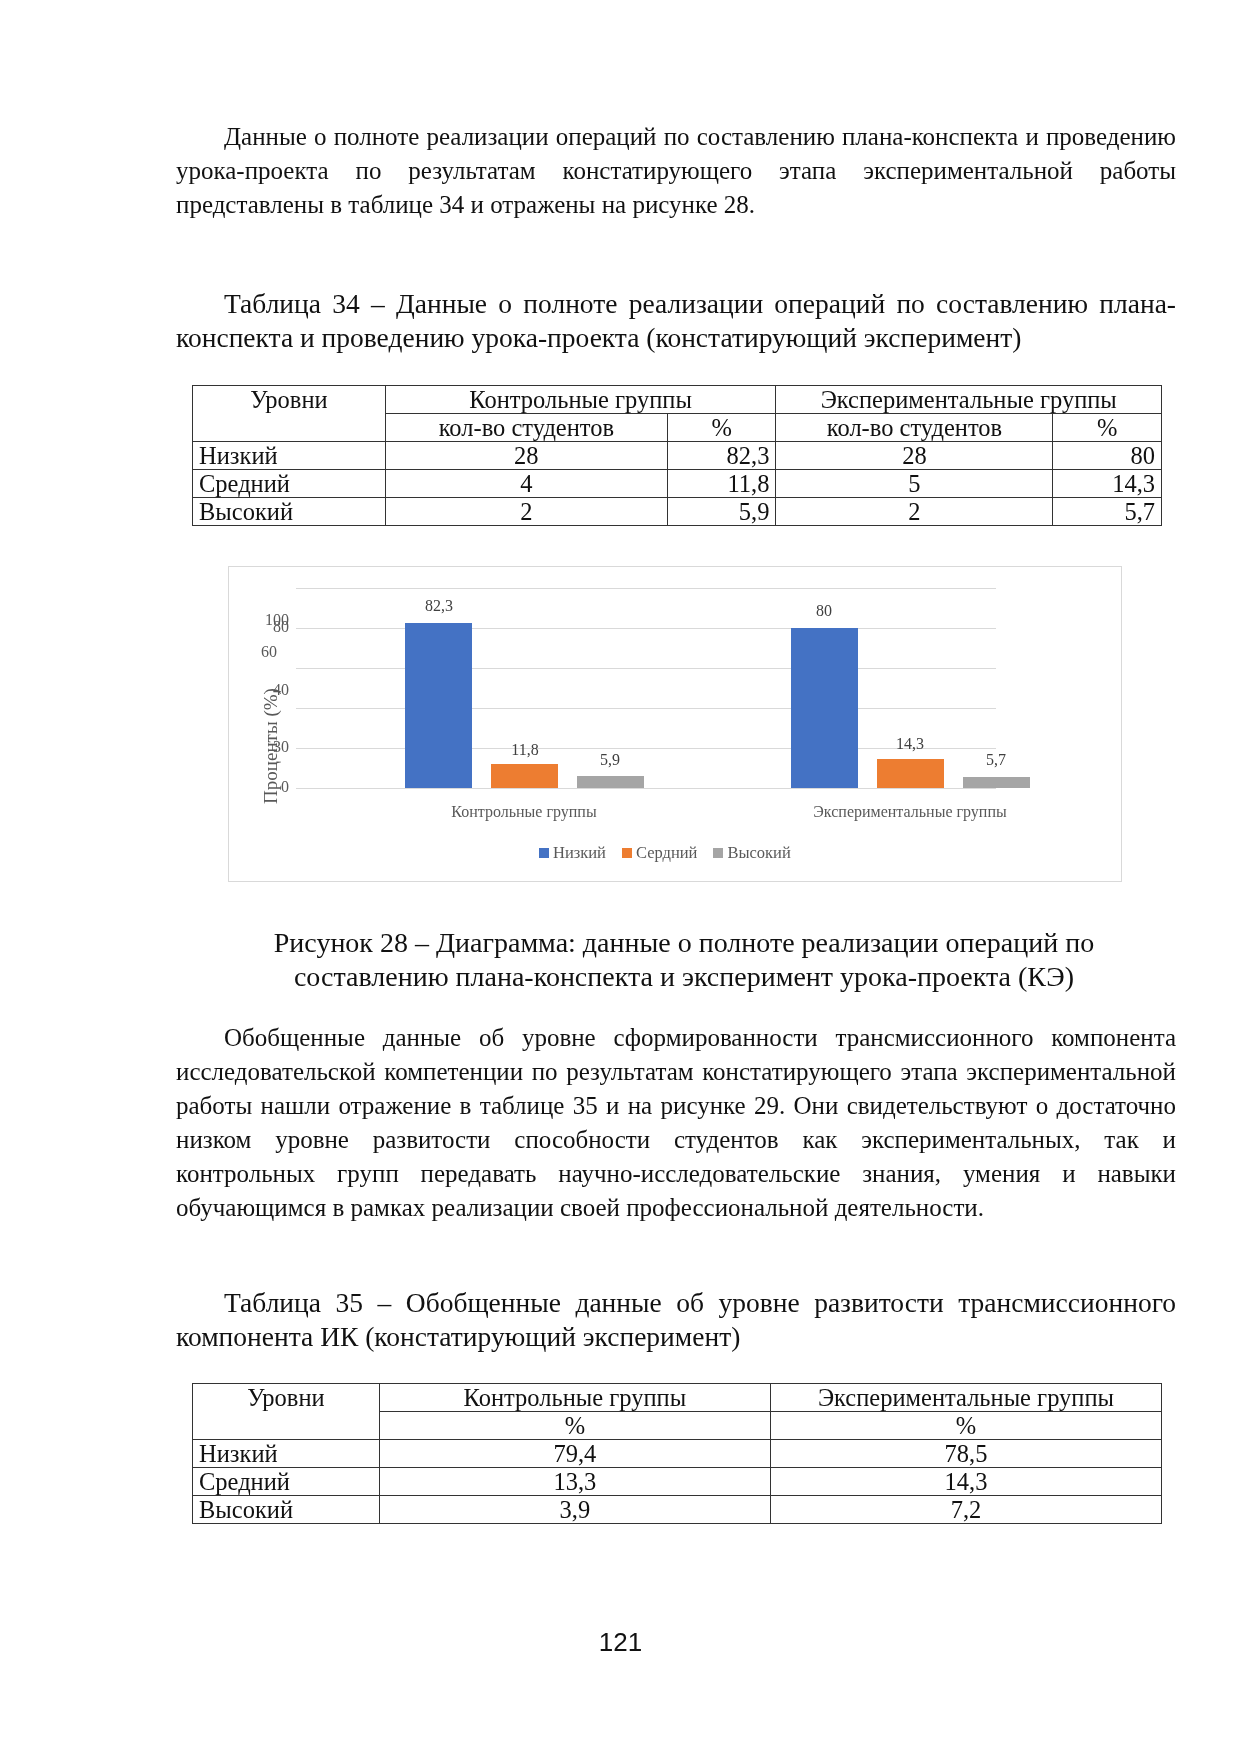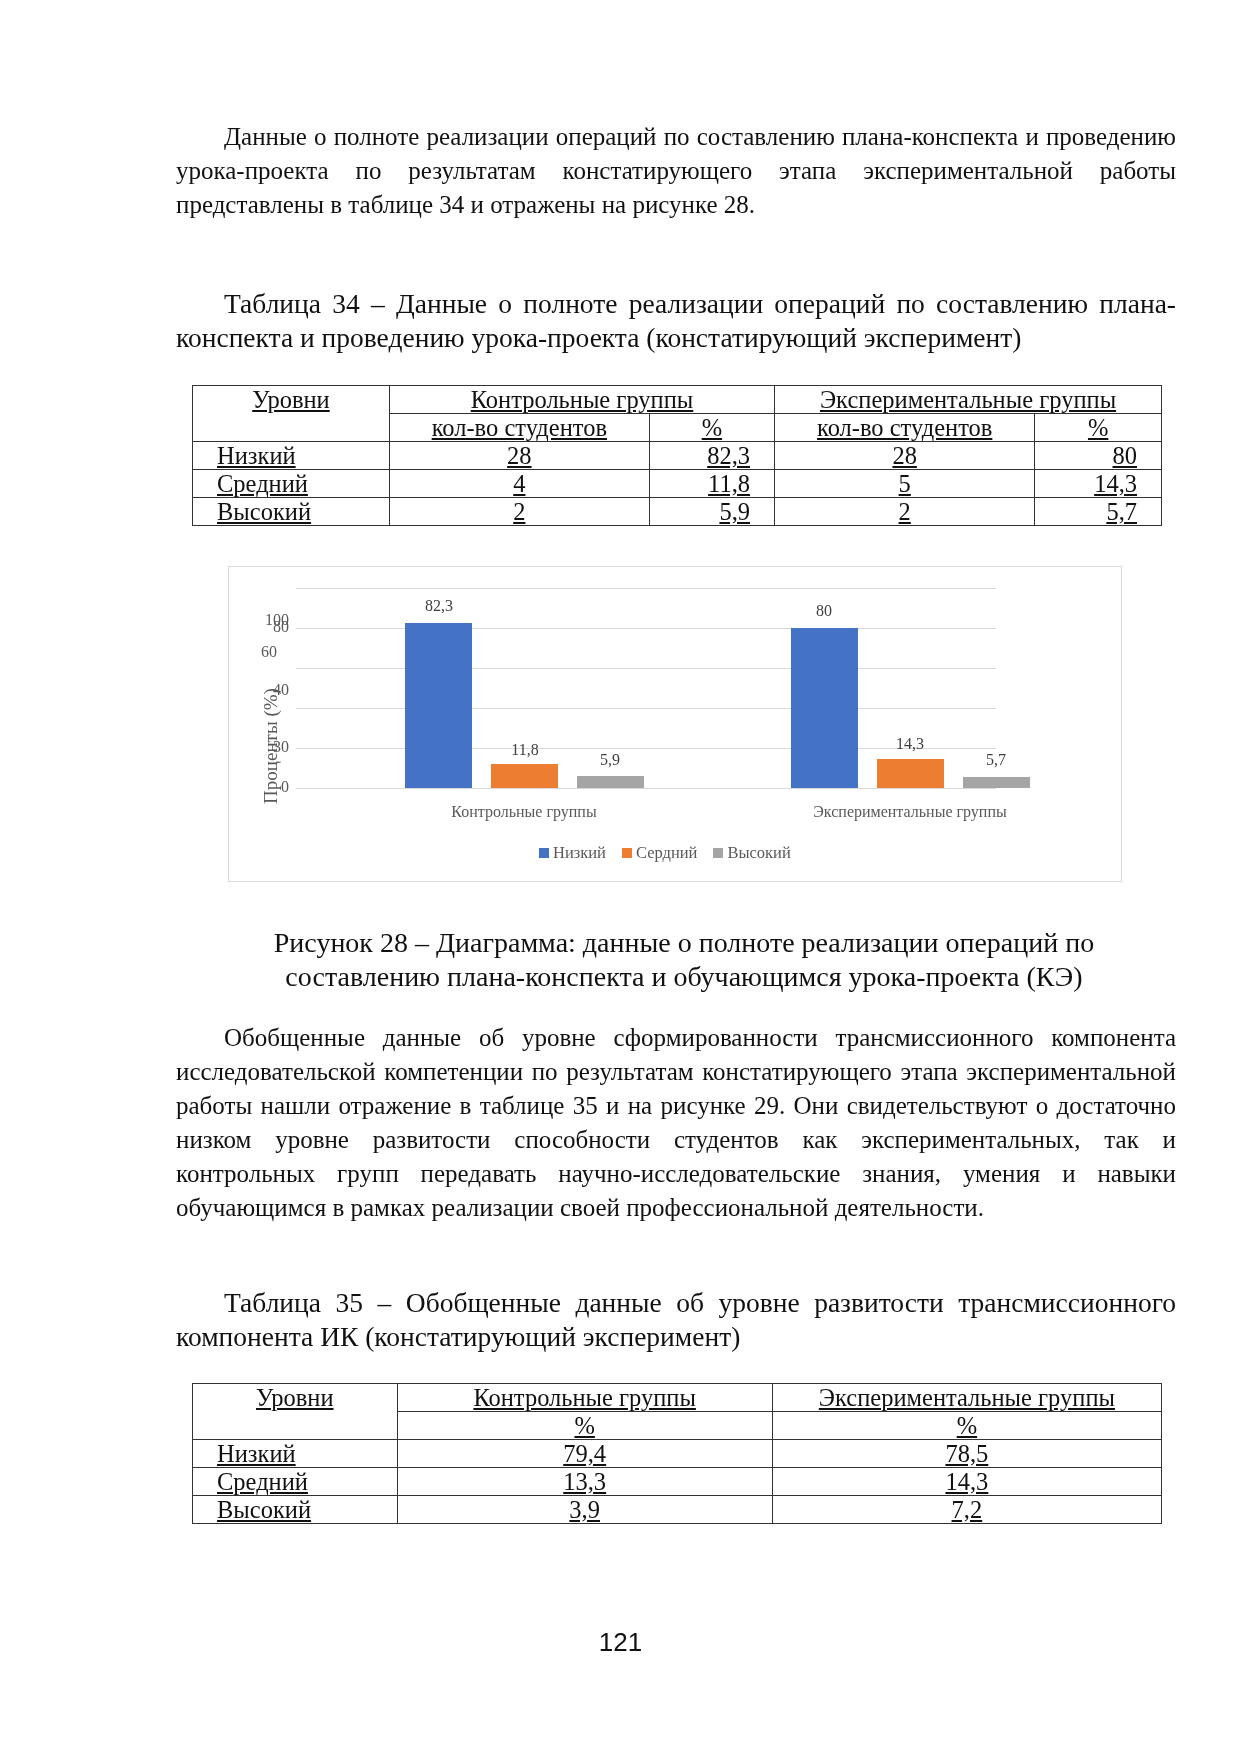--- a/index.html
+++ b/index.html
@@ -1,21 +1,21 @@
 <!DOCTYPE html>
 <html><head>
 <meta charset="utf-8">
 <style>
   html,body{margin:0;padding:0;background:#fff;}
   body{width:1241px;height:1755px;position:relative;overflow:hidden;font-family:"Liberation Serif","DejaVu Serif",serif;color:#111;}
   .para{position:absolute;left:176px;width:1000px;font-size:25px;line-height:34px;text-align:justify;text-align-last:left;margin:0;}
   .indent{text-indent:48px;}
   .caption-title{position:absolute;left:176px;width:1000px;font-size:27.5px;line-height:34px;margin:0;text-align:left;}
   table.doc{position:absolute;border-collapse:collapse;font-size:24.5px;line-height:27px;}
-  table.doc td{border:1.5px solid #333;padding:0 24px;height:27px;text-align:center;vertical-align:middle;text-decoration:underline;}
+  table.doc td{border:1.5px solid #333;padding:0 6px;height:27px;text-align:center;vertical-align:middle;}
   table.doc td.left{text-align:left;}
   table.doc td.right{text-align:right;}
   table.doc td.top{vertical-align:top;}
   .chart-box{position:absolute;left:228px;top:566px;width:892px;height:314px;border:1px solid #d9d9d9;background:#fff;}
   .chart-box .gl{position:absolute;left:67px;width:700px;height:1px;background:#d9d9d9;}
   .chart-box .tick{position:absolute;width:40px;text-align:right;font-size:16px;color:#595959;}
   .chart-box .bar{position:absolute;}
   .chart-box .dlabel{position:absolute;width:80px;text-align:center;font-size:16px;color:#404040;}
   .chart-box .cat{position:absolute;width:300px;text-align:center;font-size:16px;color:#595959;}
   .chart-box .ylabel{position:absolute;left:-18px;top:168px;width:120px;font-size:19px;color:#595959;transform:rotate(-90deg);transform-origin:center;text-align:center;}
@@ -117,21 +117,21 @@
         <span>Сердний</span>
       </span>
     <span class="item">
         <span class="sw" style="background:#A5A5A5;"></span>
         <span>Высокий</span>
       </span>
   </div>
 </div>
 
 <p class="fig-caption" style="top:918px;">Рисунок 28 – Диаграмма: данные о полноте реализации операций по</p>
-<p class="fig-caption" style="top:952px;">составлению плана-конспекта и обучающимся урока-проекта (КЭ)</p>
+<p class="fig-caption" style="top:952px;">составлению плана-конспекта и эксперимент урока-проекта (КЭ)</p>
 
 <p class="para indent" style="top:1021px;">Обобщенные данные об уровне сформированности трансмиссионного компонента исследовательской компетенции по результатам констатирующего этапа экспериментальной работы нашли отражение в таблице 35 и на рисунке 29. Они свидетельствуют о достаточно низком уровне развитости способности студентов как экспериментальных, так и контрольных групп передавать научно-исследовательские знания, умения и навыки обучающимся в рамках реализации своей профессиональной деятельности.</p>
 
 <p class="caption-title indent" style="top:1286px;text-align:justify;">Таблица 35 – Обобщенные данные об уровне развитости трансмиссионного компонента ИК (констатирующий эксперимент)</p>
 
 <table class="doc" style="left:192px;top:1383px;width:970px;">
   <tbody>
       <tr>
     <td rowspan="2" class="top" style="width:170px;">Уровни</td>
     <td style="width:370px;">Контрольные группы</td>

